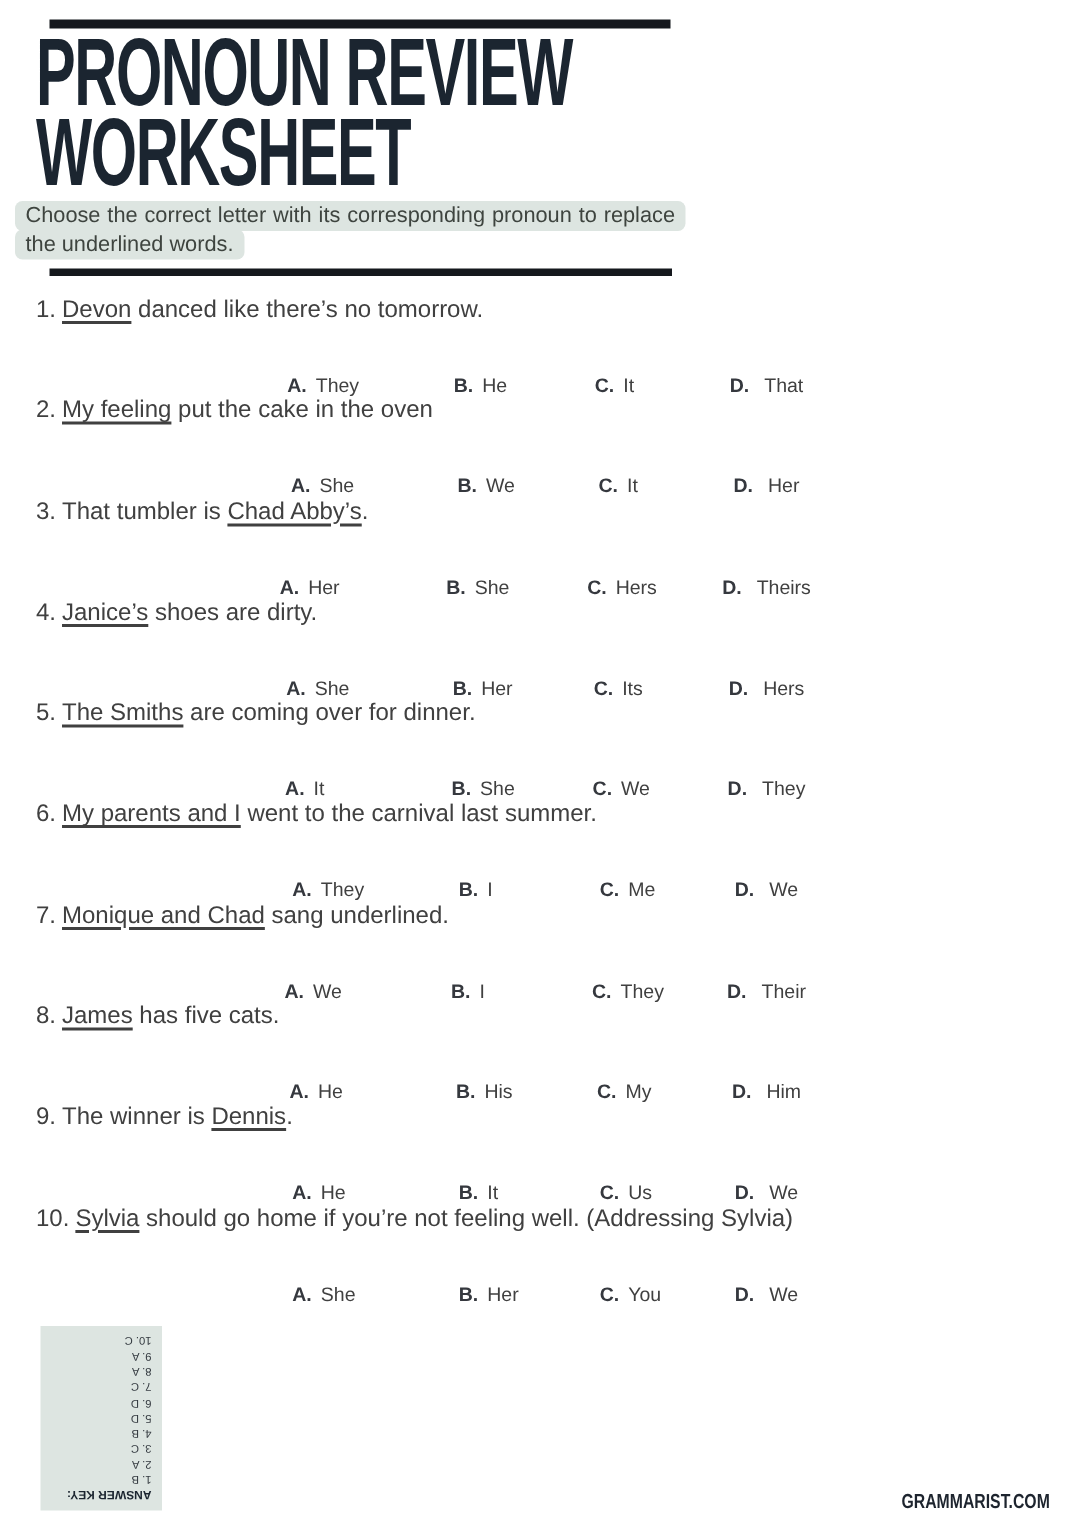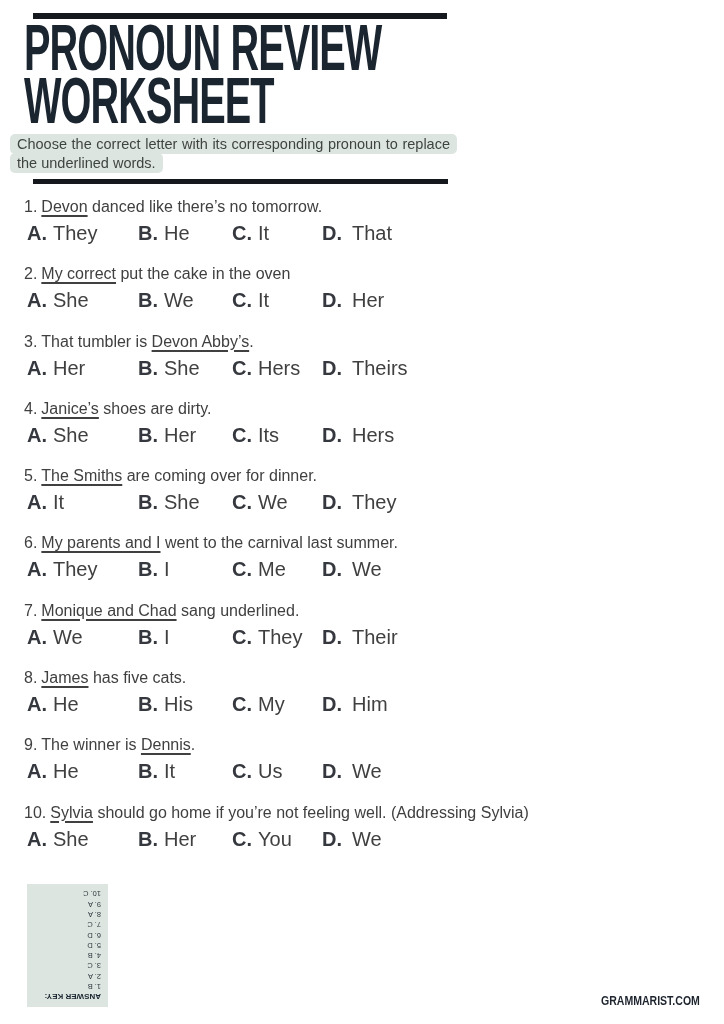--- a/index.html
+++ b/index.html
@@ -25,21 +25,21 @@
   .instructions .hl{
     background:#dde5e1;padding:2px 7px;border-radius:5px;
     -webkit-box-decoration-break:clone;box-decoration-break:clone;
   }
 
   .questions{position:absolute;left:24px;top:196px;width:676px;}
   .q-block{height:67.3px;}
   .q-line{font-size:16px;line-height:22px;color:#404040;white-space:nowrap;}
   .q-num{margin-right:4px;}
   .q-u{text-decoration:underline;text-underline-offset:3px;text-decoration-thickness:1.5px;}
-  .opt-row{display:flex;margin-top:4px;padding-left:3px;font-size:20px;line-height:22px;color:#404040;}
+  .opt-row{display:flex;margin-top:28px;padding-left:3px;font-size:13px;line-height:22px;color:#404040;justify-content:center;}
   .opt{white-space:nowrap;}
   .opt-a{width:111px;}
   .opt-b{width:94px;}
   .opt-c{width:90px;}
   .opt-letter{font-weight:700;color:#35383e;}
   .opt-text{margin-left:6px;}
   .opt-d .opt-text{margin-left:10px;}
 
   .answer-key{
     position:absolute;left:27px;top:884px;width:81px;height:123px;background:#dde5e1;
@@ -88,33 +88,33 @@
     <div class="opt-row">
       <span class="opt opt-a"><span class="opt-letter">A.</span><span class="opt-text">They</span></span>
       <span class="opt opt-b"><span class="opt-letter">B.</span><span class="opt-text">He</span></span>
       <span class="opt opt-c"><span class="opt-letter">C.</span><span class="opt-text">It</span></span>
       <span class="opt opt-d"><span class="opt-letter">D.</span><span class="opt-text">That</span></span>
     </div>
   </div>
 
   <div class="q-block">
     <div class="q-line">
-      <span class="q-num">2.</span><span class="q-pre"></span><span class="q-u">My correct</span><span class="q-post"> put the cake in the oven</span>
+      <span class="q-num">2.</span><span class="q-pre"></span><span class="q-u">My feeling</span><span class="q-post"> put the cake in the oven</span>
     </div>
     <div class="opt-row">
       <span class="opt opt-a"><span class="opt-letter">A.</span><span class="opt-text">She</span></span>
       <span class="opt opt-b"><span class="opt-letter">B.</span><span class="opt-text">We</span></span>
       <span class="opt opt-c"><span class="opt-letter">C.</span><span class="opt-text">It</span></span>
       <span class="opt opt-d"><span class="opt-letter">D.</span><span class="opt-text">Her</span></span>
     </div>
   </div>
 
   <div class="q-block">
     <div class="q-line">
-      <span class="q-num">3.</span><span class="q-pre">That tumbler is </span><span class="q-u">Devon Abby’s</span><span class="q-post">.</span>
+      <span class="q-num">3.</span><span class="q-pre">That tumbler is </span><span class="q-u">Chad Abby’s</span><span class="q-post">.</span>
     </div>
     <div class="opt-row">
       <span class="opt opt-a"><span class="opt-letter">A.</span><span class="opt-text">Her</span></span>
       <span class="opt opt-b"><span class="opt-letter">B.</span><span class="opt-text">She</span></span>
       <span class="opt opt-c"><span class="opt-letter">C.</span><span class="opt-text">Hers</span></span>
       <span class="opt opt-d"><span class="opt-letter">D.</span><span class="opt-text">Theirs</span></span>
     </div>
   </div>
 
   <div class="q-block">

